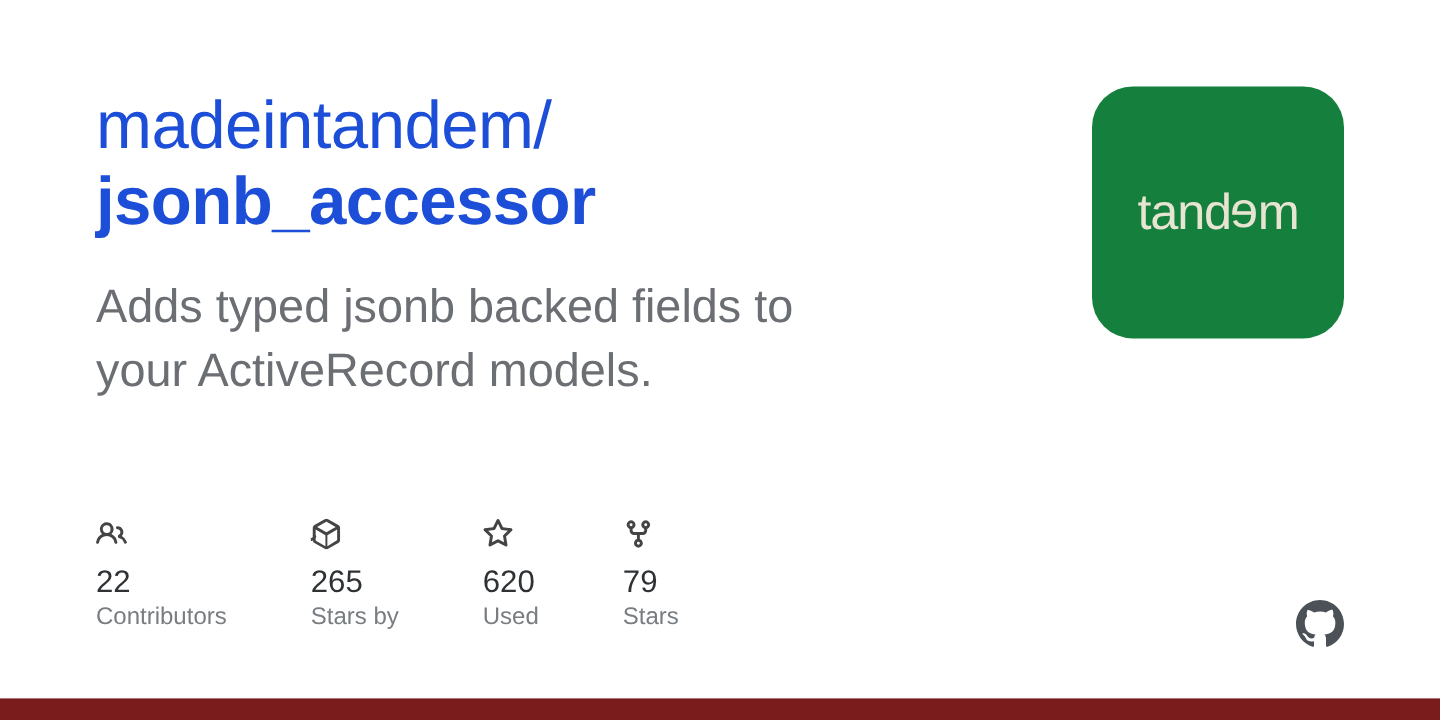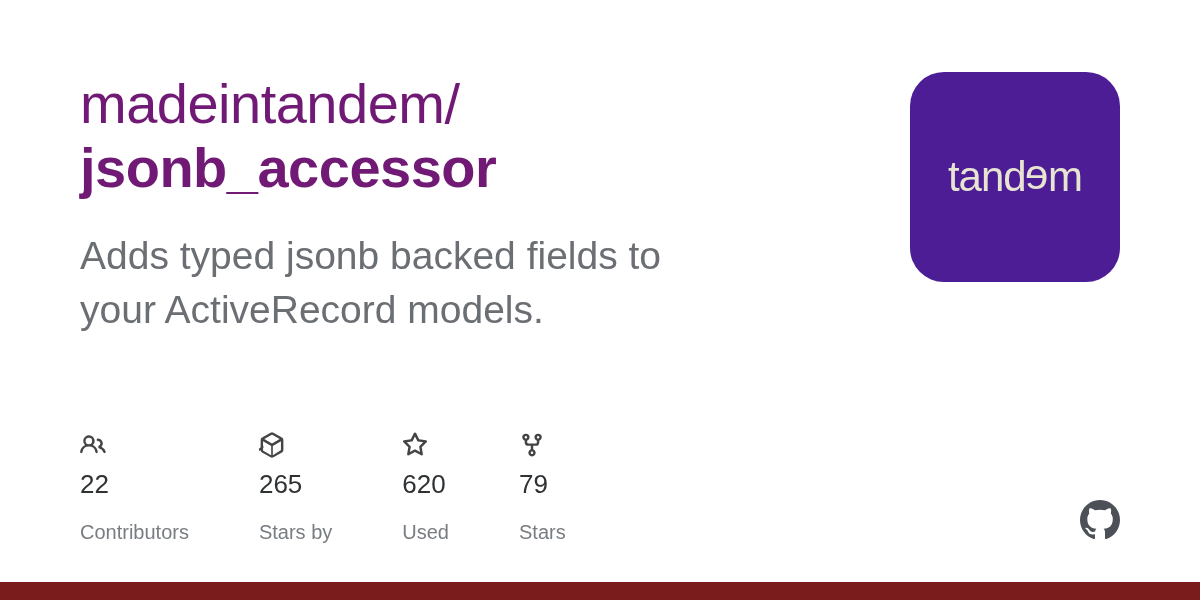--- a/index.html
+++ b/index.html
@@ -14,21 +14,21 @@
   .container {
     padding: 72px 80px 0 80px;
     display: flex;
     justify-content: space-between;
     align-items: flex-start;
   }
   .left { flex: 1; max-width: 780px; }
   .title-line {
     font-size: 56px;
     line-height: 1.15;
-    color: #701a75;
+    color: #1d4ed8;
     letter-spacing: -0.5px;
   }
   .owner { font-weight: 400; }
   .repo { font-weight: 700; display: block; }
   .description {
     margin-top: 28px;
     font-size: 39px;
     line-height: 1.4;
     color: #6b6f73;
     font-weight: 400;
@@ -56,26 +56,26 @@
   .stat-text { display: flex; flex-direction: column; }
   .stat-count {
     font-size: 26px;
     font-weight: 400;
     color: #2f3234;
     line-height: 1.1;
   }
   .stat-label {
     font-size: 20px;
     color: #787d82;
-    margin-top: 22px;
+    margin-top: 4px;
   }
   .logo-box {
     width: 210px;
     height: 210px;
-    background: #4c1d95;
+    background: #15803d;
     border-radius: 34px;
     display: flex;
     align-items: center;
     justify-content: center;
     flex-shrink: 0;
   }
   .logo-text {
     color: #e8e4d2;
     font-size: 42px;
     font-weight: 400;

